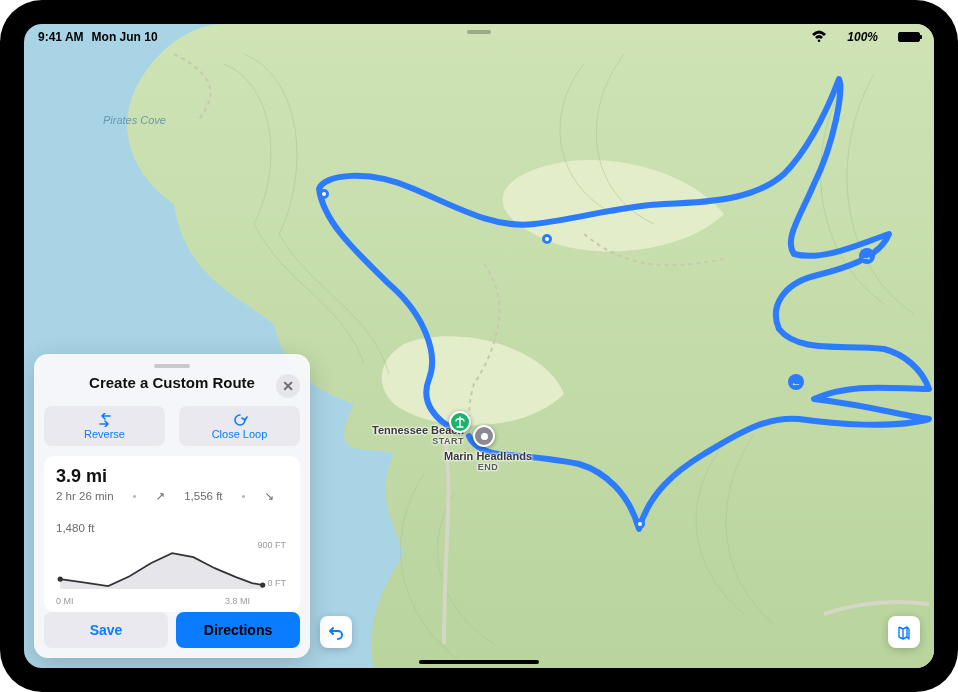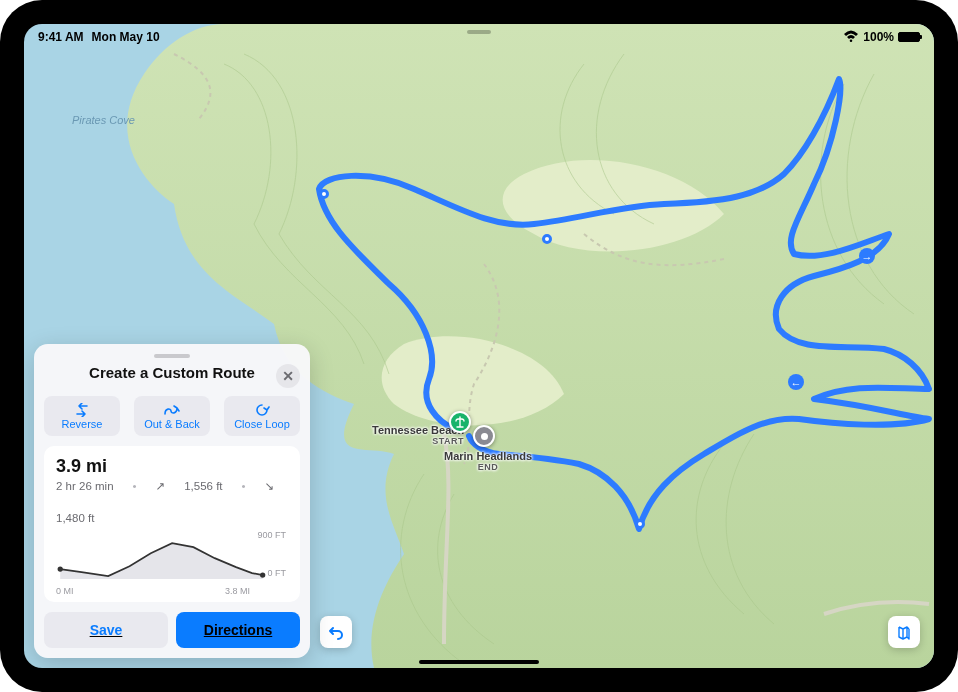--- a/index.html
+++ b/index.html
@@ -18,21 +18,21 @@
 
   
   .status-bar {
     position: absolute; top: 0; left: 0; right: 0; height: 22px;
     display: flex; justify-content: space-between; align-items: center;
     padding: 4px 14px 0 14px;
     font-size: 12px; font-weight: 600; color: #000;
     z-index: 50;
   }
   .status-left { display: flex; gap: 8px; }
-  .status-right { display: flex; align-items: center; gap: 4px; }
+  .status-right { display: flex; align-items: center; gap: 20px; font-style: italic; }
   .wifi, .battery { display: inline-block; }
   .battery-body {
     display:inline-block; width: 22px; height: 10px; border: 1px solid #000; border-radius: 2px; position: relative;
     background: #000;
   }
   .battery-body::after { content:""; position:absolute; right:-3px; top:2px; width:2px; height:4px; background:#000; border-radius:0 1px 1px 0; }
 
   
   .top-grab {
     position: absolute; top: 6px; left: 50%; transform: translateX(-50%);
@@ -80,31 +80,31 @@
   .tool-btn {
     flex: 1 1 0; height: 40px; border-radius: 8px;
     background: #e9e9ef;
     display: flex; flex-direction: column; align-items: center; justify-content: center;
     gap: 1px;
     color: #0a7cff; font-size: 11px; font-weight: 500;
   }
   .tool-btn .icon { height: 14px; display:flex; align-items:center; justify-content:center; }
 
   .stats-box {
-    background: #fff; border-radius: 10px; padding: 10px 12px 8px 12px; margin-bottom: 10px;
+    background: #fff; border-radius: 10px; padding: 10px 12px 8px 12px; 
   }
   .distance { font-size: 18px; font-weight: 700; color: #111; margin-bottom: 2px; }
   .substats { font-size: 11.5px; color: #6b6b70; display: flex; gap: 19px; flex-wrap: wrap; align-items: center; }
   .substats .sep { color: #b5b5bb; }
   .elev-chart { position: relative; height: 64px; margin-top: 6px; }
   .elev-chart svg { width: 100%; height: 100%; }
   .elev-chart .ytick { position: absolute; right: 2px; font-size: 9px; color: #9a9aa0; }
   .elev-chart .xtick { position: absolute; bottom: -2px; font-size: 9px; color: #9a9aa0; }
 
-  .action-row { display: flex; gap: 8px; text-decoration: underline; }
+  .action-row { display: flex; gap: 8px; }
   .action-btn {
     flex: 1 1 0; height: 36px; border-radius: 8px;
     display: flex; align-items: center; justify-content: center;
     font-size: 14px; font-weight: 600;
   }
   .action-save { background: #e9e9ef; color: #0a7cff; }
   .action-directions { background: #0a7cff; color: #000000; }
 
   
   .map-btn {
@@ -122,21 +122,21 @@
     font-size: 11px; font-weight: 700; color: #3a3a3a;
     text-shadow: 0 0 3px #fff, 0 0 3px #fff, 0 0 3px #fff;
     white-space: nowrap;
   }
   .map-sublabel {
     display: block; font-size: 9px; font-weight: 700; letter-spacing: 0.5px; color: #5a5a5a;
     text-align: center;
   }
   .water-label {
     position: absolute; color: #6a98b3; font-size: 11px; font-style: italic;
-    text-shadow: none; z-index: 20;
+    text-shadow: none; z-index: 20; margin-left: 31px;
   }
 
   
   .pin {
     position: absolute; z-index: 32;
     width: 22px; height: 22px; border-radius: 50%;
     border: 2.5px solid #fff; box-shadow: 0 1px 4px rgba(0,0,0,0.4);
     display:flex; align-items:center; justify-content:center;
     transform: translate(-50%, -50%);
   }
@@ -158,21 +158,21 @@
 </style>
 </head>
 <body>
 
 <div class="device">
   <div class="screen">
 
     <div class="status-bar">
       <div class="status-left">
         <span>9:41 AM</span>
-        <span>Mon May 10</span>
+        <span>Mon Jun 10</span>
       </div>
       <div class="status-right">
         <span class="wifi">
           <svg width="16" height="12" viewBox="0 0 16 12">
               <path d="M1 4 Q8 -3 15 4 L13 6 Q8 1 3 6 Z M4 7 Q8 3 12 7 L10 9 Q8 7 6 9 Z M8 12 A1.3 1.3 0 1 0 8 9.4 A1.3 1.3 0 0 0 8 12" fill="#000"></path>
             </svg>
         </span>
         <span>100%</span>
         <span class="battery-body"></span>
       </div>
@@ -293,28 +293,20 @@
         <div class="tool-btn">
           <span class="icon">
             <svg width="16" height="14" viewBox="0 0 16 14">
                 <path d="M5 3 H13 M5 3 L8 0 M5 3 L8 6 M11 11 H3 M11 11 L8 8 M11 11 L8 14" stroke="#0a7cff" stroke-width="1.6" fill="none" stroke-linecap="round"></path>
               </svg>
           </span>
           <span>Reverse</span>
         </div>
         <div class="tool-btn">
           <span class="icon">
-            <svg width="18" height="14" viewBox="0 0 18 14">
-                <path d="M2 11 C2 5 8 5 8 8 C8 11 14 11 14 5 M14 5 L11 3 M14 5 L16 8" stroke="#0a7cff" stroke-width="1.6" fill="none" stroke-linecap="round"></path>
-              </svg>
-          </span>
-          <span>Out &amp; Back</span>
-        </div>
-        <div class="tool-btn">
-          <span class="icon">
             <svg width="16" height="14" viewBox="0 0 16 14">
                 <path d="M8 2 A5 5 0 1 0 13 7 M13 7 L15 4 M13 7 L10 5" stroke="#0a7cff" stroke-width="1.6" fill="none" stroke-linecap="round"></path>
               </svg>
           </span>
           <span>Close Loop</span>
         </div>
       </div>
 
       <div class="stats-box">
         <div class="distance">3.9 mi</div>

